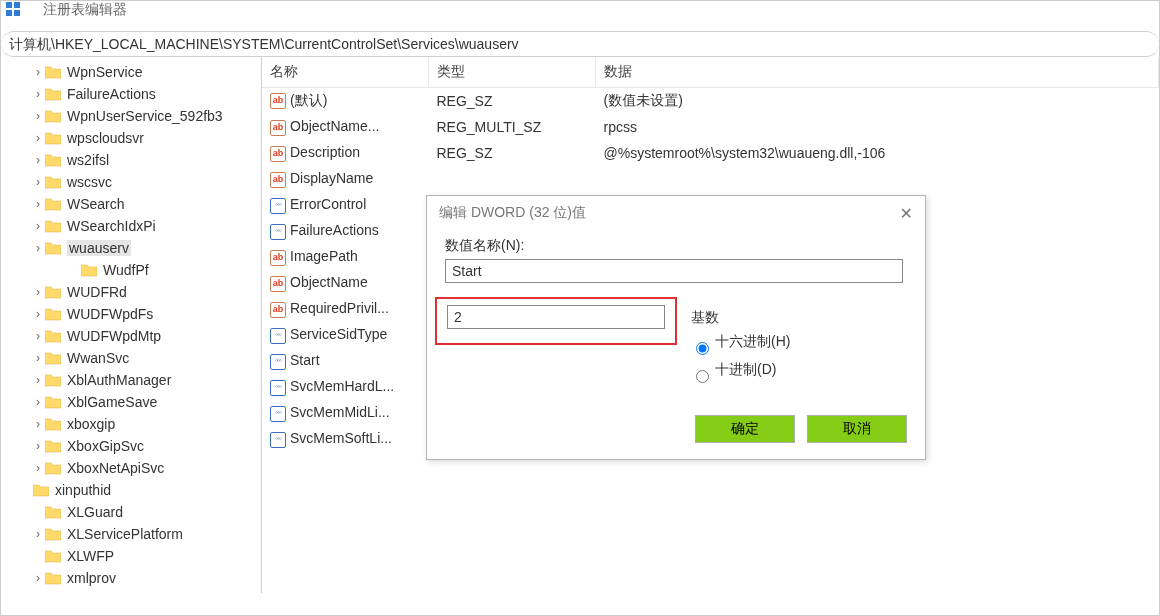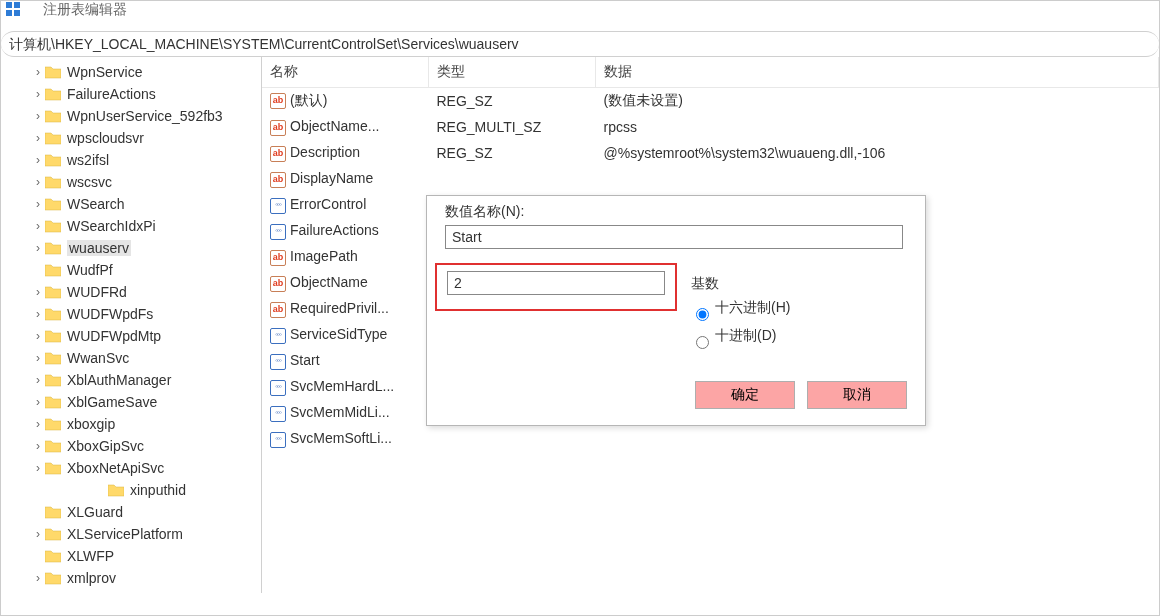--- a/index.html
+++ b/index.html
@@ -45,21 +45,21 @@
   .txtinput[readonly]{background:#fff;}
   .valrow{display:flex;margin-top:14px;}
   .valleft{}
   .valleft .txtinput{width:218px;}
   .redbox{border:2px solid #e03030;padding:6px 10px 14px 10px;margin-left:-10px;}
   .valright{margin-left:14px;}
   .radiogrp{margin-top:6px;}
   .radioitem{display:flex;height:28px;}
   .radioitem input{margin-right:6px;}
   .dlg-buttons{display:flex;justify-content:flex-end;margin-top:26px;gap:12px;}
-  .btn{width:100px;height:28px;border:1px solid #aeaeae;background:#fca5a5;cursor:pointer;font-size:14px;font-family:inherit;}
+  .btn{width:100px;height:28px;border:1px solid #aeaeae;background:#84cc16;cursor:pointer;font-size:14px;font-family:inherit;}
   
   .treewrap::-webkit-scrollbar{width:16px;}
   .treewrap::-webkit-scrollbar-track{background:#f0f0f0;}
   .treewrap::-webkit-scrollbar-thumb{background:#c8c8c8;}
 </style>
 </head>
 <body>
 
 <div class="window">
 
@@ -156,21 +156,21 @@
           </div>
           <div class="trow selected" style="padding-left: 30px;">
             <span class="caret">›</span>
             <span class="folder-icon">
               <svg width="16" height="14" viewBox="0 0 16 14">
                 <path d="M0 2 h6 l2 2 h8 v9 H0 Z" fill="#ffd96a" stroke="#d9b442" stroke-width="0.5"></path>
               </svg>
             </span>
             <span class="label">wuauserv</span>
           </div>
-          <div class="trow" style="padding-left: 30px;">
+          <div class="trow" style="padding-left: 38px; margin-left: 28px;">
             <span class="caret empty">›</span>
             <span class="folder-icon">
               <svg width="16" height="14" viewBox="0 0 16 14">
                 <path d="M0 2 h6 l2 2 h8 v9 H0 Z" fill="#ffd96a" stroke="#d9b442" stroke-width="0.5"></path>
               </svg>
             </span>
             <span class="label">WudfPf</span>
           </div>
           <div class="trow" style="padding-left: 30px;">
             <span class="caret">›</span>
@@ -246,21 +246,21 @@
           </div>
           <div class="trow" style="padding-left: 30px;">
             <span class="caret">›</span>
             <span class="folder-icon">
               <svg width="16" height="14" viewBox="0 0 16 14">
                 <path d="M0 2 h6 l2 2 h8 v9 H0 Z" fill="#ffd96a" stroke="#d9b442" stroke-width="0.5"></path>
               </svg>
             </span>
             <span class="label">XboxNetApiSvc</span>
           </div>
-          <div class="trow" style="padding-left: 18px; justify-content: center;">
+          <div class="trow" style="padding-left: 18px;">
             <span class="caret empty">›</span>
             <span class="folder-icon">
               <svg width="16" height="14" viewBox="0 0 16 14">
                 <path d="M0 2 h6 l2 2 h8 v9 H0 Z" fill="#ffd96a" stroke="#d9b442" stroke-width="0.5"></path>
               </svg>
             </span>
             <span class="label">xinputhid</span>
           </div>
           <div class="trow" style="padding-left: 30px;">
             <span class="caret empty">›</span>
@@ -380,20 +380,25 @@
               <td><span class="vicon vicon-bin"></span><span>SvcMemSoftLi...</span></td>
               <td></td>
               <td></td>
             </tr>
           </tbody>
       </table>
     </div>
   </div>
 
   <div class="dialog">
+    <div class="dlg-title">
+      <span>编辑 DWORD (32 位)值</span>
+      <span class="spacer"></span>
+      <span class="dlg-close">✕</span>
+    </div>
     <div class="dlg-body">
       <div class="lblrow">数值名称(N):</div>
       <input class="txtinput" readonly="" value="Start" style="">
       <div class="valrow">
         <div class="valleft">
           <div class="redbox">
             <input class="txtinput" value="2" style="">
           </div>
         </div>
         <div class="valright">

